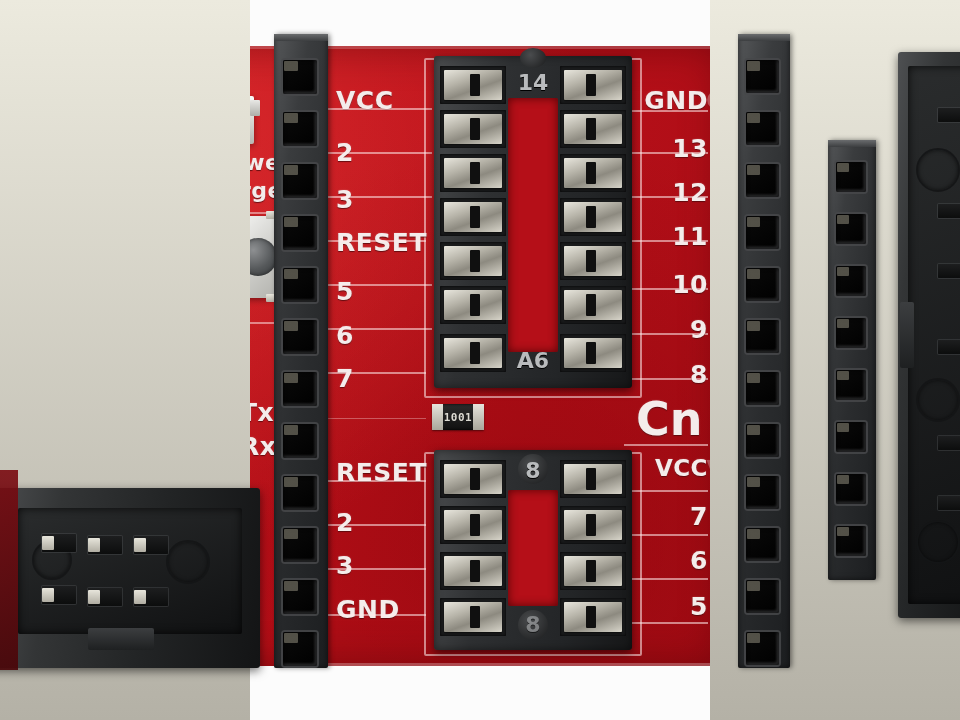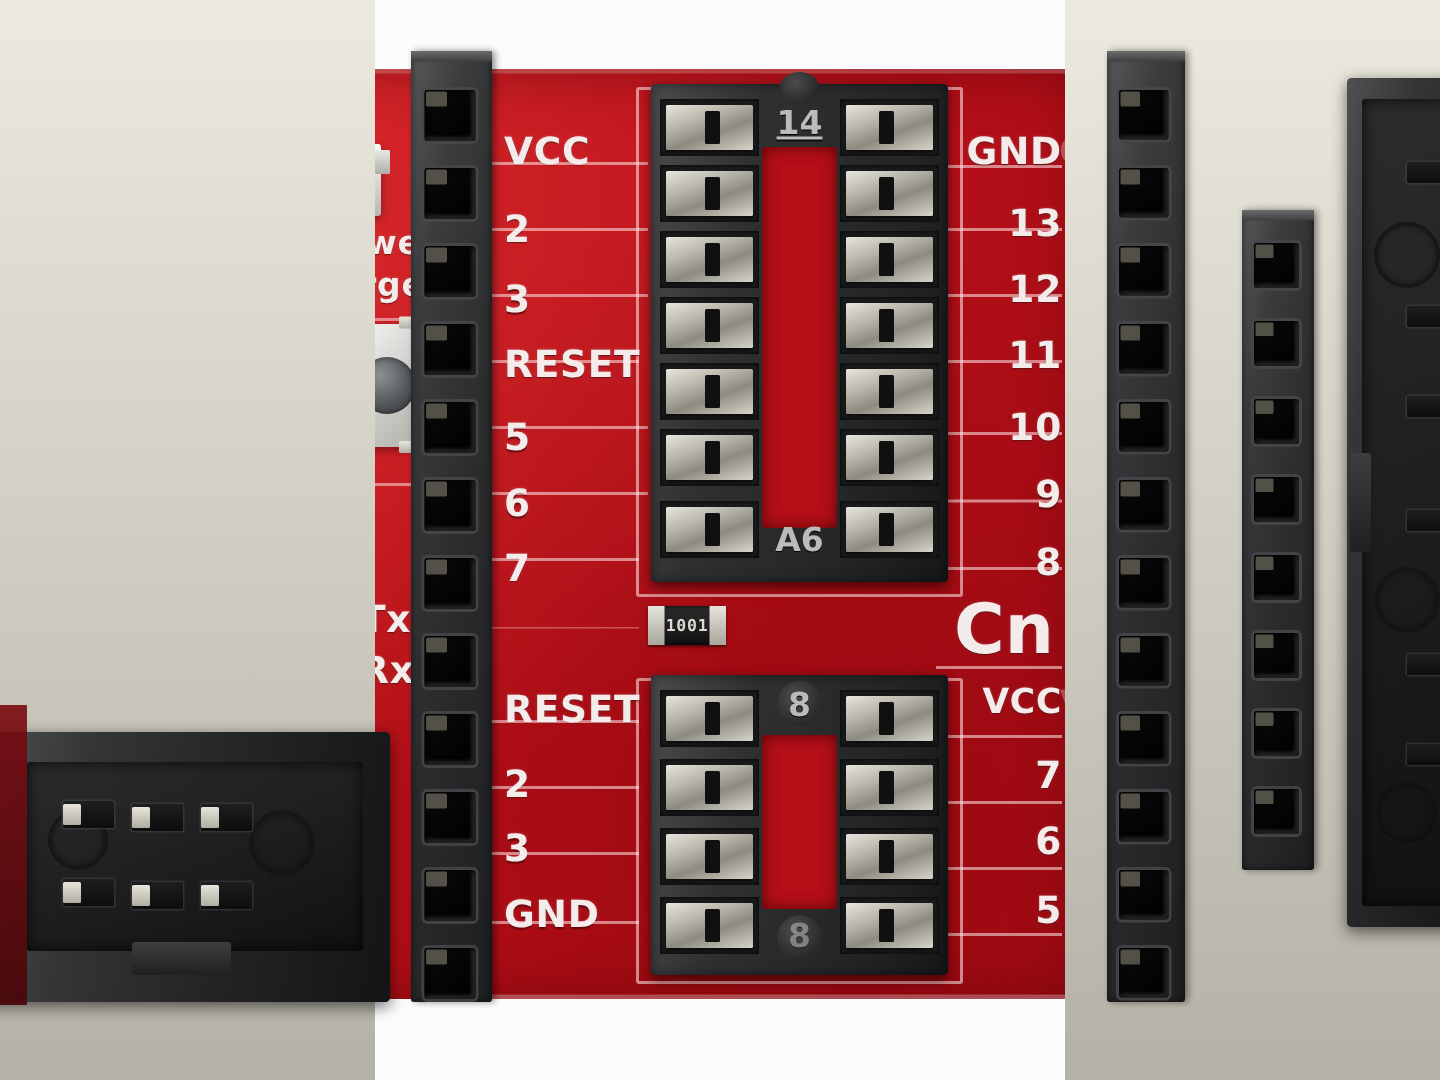--- a/index.html
+++ b/index.html
@@ -365,21 +365,21 @@
     <div class="die" style="left:26px;top:5px;width:16px;height:16px;"></div>
   </div>
   <div class="cap-c" style="left:562px;top:404px;width:48px;height:26px;">
     <div class="end" style="left:0;top:0;"></div>
       <div class="end" style="right:0;top:0;"></div>
     </div>
 
   <div class="dip" style="left:434px;top:56px;width:198px;height:332px;">
     <div class="well" style="left:74px;top:42px;width:50px;height:254px;"></div>
     <div class="notch" style="left:86px;top:-8px;width:26px;height:20px;"></div>
-    <div class="mark" style="left:62px;top:14px;width:74px;text-decoration:underline;">14</div>
+    <div class="mark" style="left:62px;top:14px;width:74px;">14</div>
     <div class="mark" style="left:62px;top:292px;width:74px;">A6</div>
 
     <div class="contact-cell" style="left:6px;top:10px;width:66px;height:38px;"></div>
     <div class="contact" style="left:10px;top:14px;width:58px;height:30px;">
         <div class="slot" style="left:26px;top:4px;width:10px;height:22px;"></div>
       </div>
     <div class="contact-cell" style="left:6px;top:54px;width:66px;height:38px;"></div>
     <div class="contact" style="left:10px;top:58px;width:58px;height:30px;">
         <div class="slot" style="left:26px;top:4px;width:10px;height:22px;"></div>
       </div>

